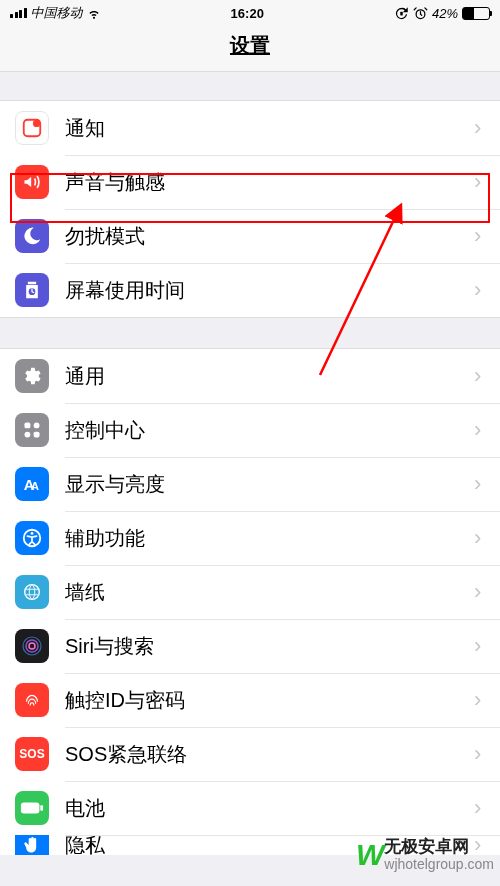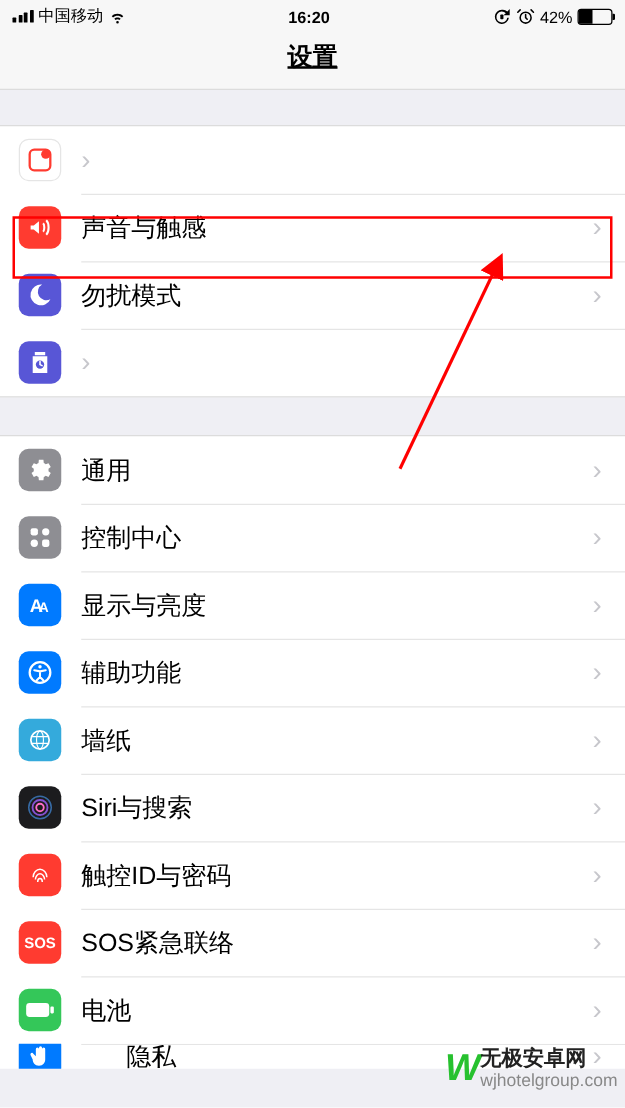--- a/index.html
+++ b/index.html
@@ -13,21 +13,21 @@
   }
   .status-bar {
     display: flex;
     justify-content: space-between;
     align-items: center;
     padding: 4px 10px 2px;
     font-size: 13px;
     font-weight: 500;
     background: #f7f7f7;
   }
-  .status-left, .status-right { display: flex; align-items: center; gap: 4px; }
+  .status-left, .status-right { display: flex; align-items: center; gap: 4px; font-style: italic; }
   .signal { display: flex; align-items: flex-end; gap: 1.5px; }
   .signal span {
     width: 3px; background: #000; display: inline-block; border-radius: 0.5px;
   }
   .signal span:nth-child(1){height:4px}
   .signal span:nth-child(2){height:6px}
   .signal span:nth-child(3){height:8px}
   .signal span:nth-child(4){height:10px}
   .wifi svg { width:14px; height:14px; }
   .batt {
@@ -179,20 +179,21 @@
 
 <div class="group first">
 
   <div class="row">
     <div class="row-icon ic-white">
       <svg width="22" height="22" viewBox="0 0 24 24">
           <rect x="3" y="3" width="18" height="18" rx="4" fill="none" stroke="#ff3b30" stroke-width="2"></rect>
           <circle cx="17" cy="7" r="4" fill="#ff3b30"></circle>
         </svg>
     </div>
+    <span class="row-label">通知</span>
     <span class="chev">›</span>
   </div>
 
   <div class="row">
     <div class="row-icon ic-red">
       <svg width="20" height="20" viewBox="0 0 24 24">
           <path fill="#fff" d="M3 10v4h3l5 4V6l-5 4H3z"></path>
           <path fill="none" stroke="#fff" stroke-width="2" d="M15 8c1.5 1.5 1.5 6.5 0 8M18 5c3 3 3 11 0 14"></path>
         </svg>
     </div>
@@ -211,20 +212,21 @@
   </div>
 
   <div class="row">
     <div class="row-icon ic-purple">
       <svg width="20" height="20" viewBox="0 0 24 24">
           <path fill="#fff" d="M7 2h10v3H7zM5 6h14v16H5z"></path>
           <circle cx="12" cy="14" r="4" fill="#5856d6"></circle>
           <path d="M12 11v3l2 1" stroke="#fff" stroke-width="1.5" fill="none" stroke-linecap="round"></path>
         </svg>
     </div>
+    <span class="row-label">屏幕使用时间</span>
     <span class="chev">›</span>
   </div>
 </div>
 
 <div class="group partial">
 
   <div class="row">
     <div class="row-icon ic-gray">
       <svg width="22" height="22" viewBox="0 0 24 24">
           <circle cx="12" cy="12" r="3" fill="#fff"></circle>
@@ -316,21 +318,21 @@
     <div class="row-icon ic-green">
       <svg width="24" height="14" viewBox="0 0 26 14">
           <rect x="1" y="1" width="20" height="12" rx="3" fill="#fff"></rect>
           <rect x="22" y="4" width="3" height="6" rx="1" fill="#fff"></rect>
         </svg>
     </div>
     <span class="row-label">电池</span>
     <span class="chev">›</span>
   </div>
 
-  <div class="row" style="overflow:hidden;max-height:20px;min-height:20px;gap:36px;">
+  <div class="row" style="overflow:hidden;max-height:20px;min-height:20px;">
     <div class="row-icon ic-blue">
       <svg width="20" height="20" viewBox="0 0 24 24">
           <path fill="#fff" d="M8 12V5a1.5 1.5 0 0 1 3 0v6-7a1.5 1.5 0 0 1 3 0v7-6a1.5 1.5 0 0 1 3 0v10c0 3-2 6-6 6s-6-3-6-6l-2-4a1.5 1.5 0 0 1 2.6-1.5z"></path>
         </svg>
     </div>
     <span class="row-label">隐私</span>
     <span class="chev">›</span>
   </div>
 </div>
 

